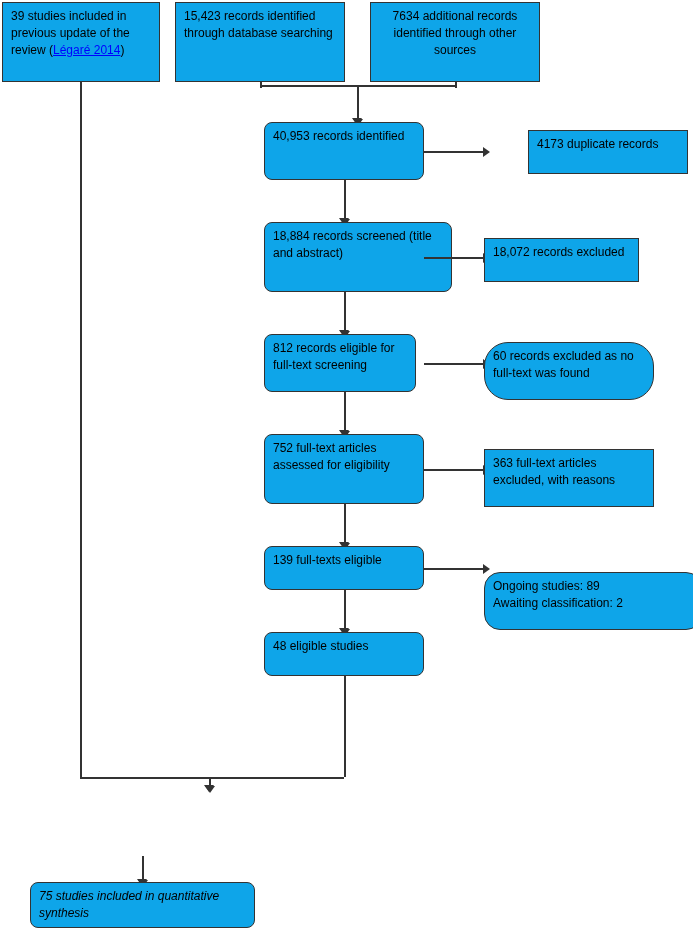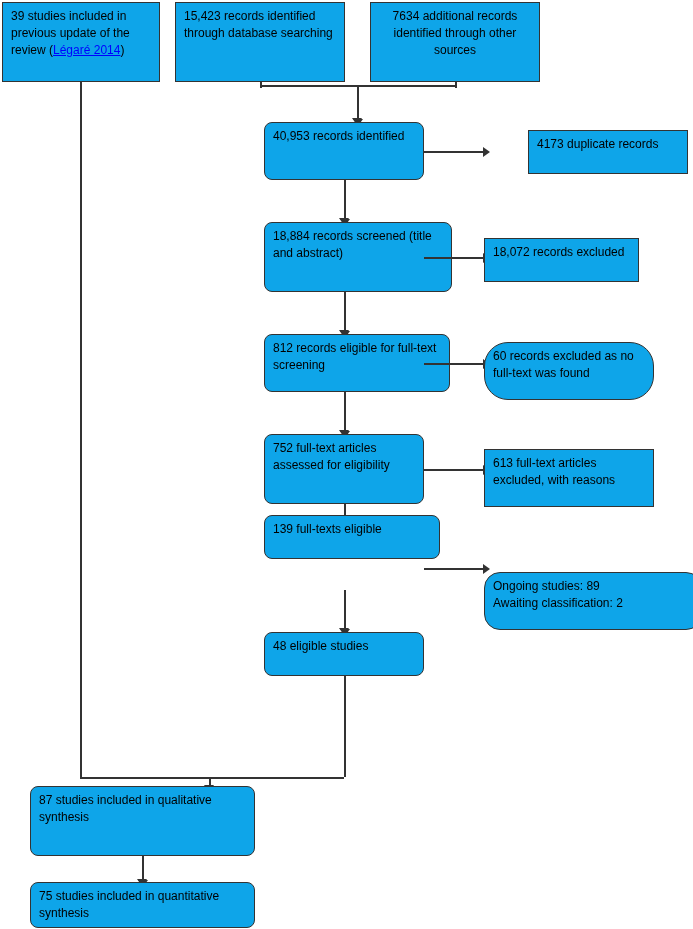--- a/index.html
+++ b/index.html
@@ -116,49 +116,49 @@
   <div class="arrow-right" style="left:424px; top:257px; width:60px;"></div>
 
   <div class="box" style="left:484px; top:238px; width:155px; min-height:44px;">
     <span>18,072 records excluded</span>
   </div>
 
   <div class="arrow-down" style="left:344px; top:292px; height:40px;"></div>
   <div style="position:absolute; left:339px; top:330px; width:0; height:0;
     border-left:5px solid transparent; border-right:5px solid transparent; border-top:7px solid #333;"></div>
 
-  <div class="box rounded" style="left:264px; top:334px; width:186px; min-height:58px;">
+  <div class="box rounded" style="left:264px; top:334px; width:152px; min-height:58px;">
     <span>812 records eligible for full-text screening</span>
   </div>
 
   <div class="arrow-right" style="left:424px; top:363px; width:60px;"></div>
 
   <div class="box" style="left:484px; top:342px; width:170px; min-height:58px;border-radius:24px;">
     <span>60 records excluded as no full-text was found</span>
   </div>
 
   <div class="arrow-down" style="left:344px; top:392px; height:40px;"></div>
   <div style="position:absolute; left:339px; top:430px; width:0; height:0;
     border-left:5px solid transparent; border-right:5px solid transparent; border-top:7px solid #333;"></div>
 
   <div class="box rounded" style="left:264px; top:434px; width:160px; min-height:70px;">
     <span>752 full-text articles assessed for eligibility</span>
   </div>
 
   <div class="arrow-right" style="left:424px; top:469px; width:60px;"></div>
 
   <div class="box" style="left:484px; top:449px; width:170px; min-height:58px;">
-    <span>613 full-text articles excluded, with reasons</span>
+    <span>363 full-text articles excluded, with reasons</span>
   </div>
 
   <div class="arrow-down" style="left:344px; top:504px; height:40px;"></div>
   <div style="position:absolute; left:339px; top:542px; width:0; height:0;
     border-left:5px solid transparent; border-right:5px solid transparent; border-top:7px solid #333;"></div>
 
-  <div class="box rounded" style="left:264px; top:515px; width:176px; min-height:44px;">
+  <div class="box rounded" style="left:264px; top:546px; width:160px; min-height:44px;">
     <span>139 full-texts eligible</span>
   </div>
 
   <div class="arrow-right" style="left:424px; top:568px; width:60px;"></div>
 
   <div class="box" style="left:484px; top:572px; width:218px; min-height:58px;border-radius:16px;">
     <span style="white-space:pre-line;">Ongoing studies: 89
 Awaiting classification: 2</span>
   </div>
 
@@ -175,25 +175,22 @@
   <div class="line-h" style="left:80px; top:777px; width:50px;"></div>
 
   <div class="line-v" style="left:344px; top:676px; height:101px;"></div>
 
   <div class="line-h" style="left:80px; top:777px; width:264px;"></div>
 
   <div class="arrow-down" style="left:209px; top:777px; height:10px;"></div>
   <div style="position:absolute; left:204px; top:785px; width:0; height:0;
     border-left:5px solid transparent; border-right:5px solid transparent; border-top:7px solid #333;"></div>
 
-  <div class="box rounded" style="left:30px; top:786px; width:225px; min-height:70px;">
-    <span>87 studies included in qualitative synthesis</span>
-  </div>
 
   <div class="arrow-down" style="left:142px; top:856px; height:25px;"></div>
   <div style="position:absolute; left:137px; top:879px; width:0; height:0;
     border-left:5px solid transparent; border-right:5px solid transparent; border-top:7px solid #333;"></div>
 
-  <div class="box rounded" style="left:30px; top:882px; width:225px; min-height:45px;">
+  <div class="box rounded" style="left:30px; top:882px; width:225px; min-height:45px;font-style:italic;">
     <span>75 studies included in quantitative synthesis</span>
   </div>
 
 </div>
 
 </body></html>

